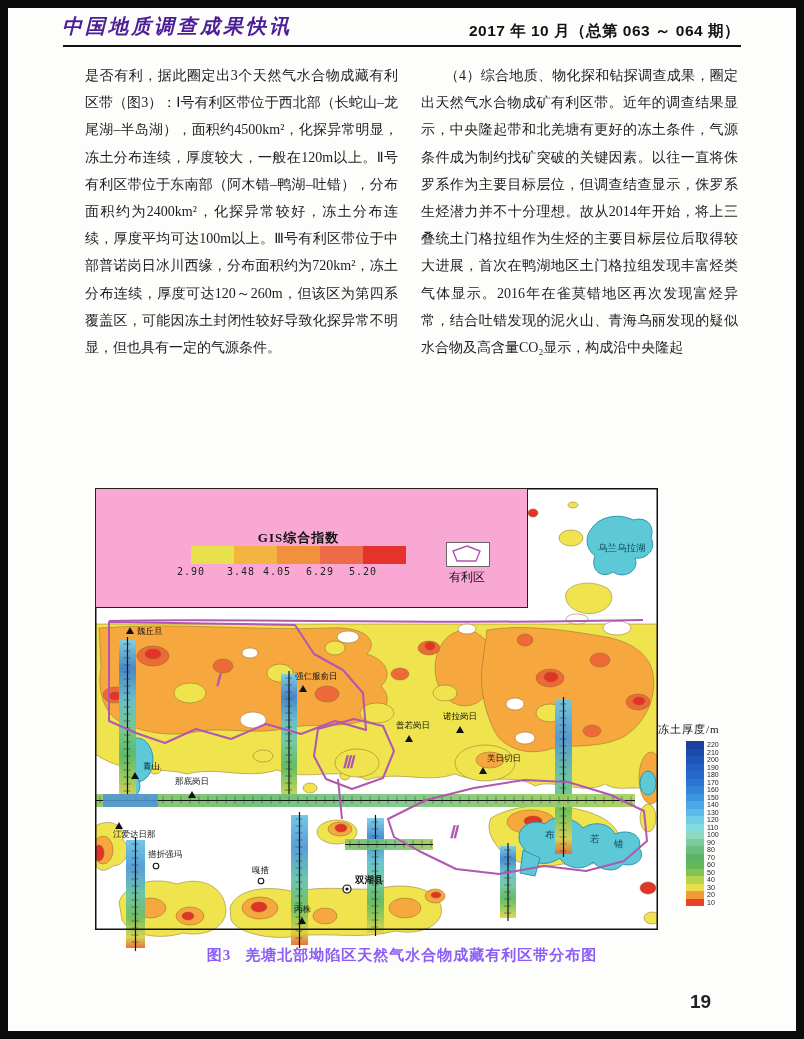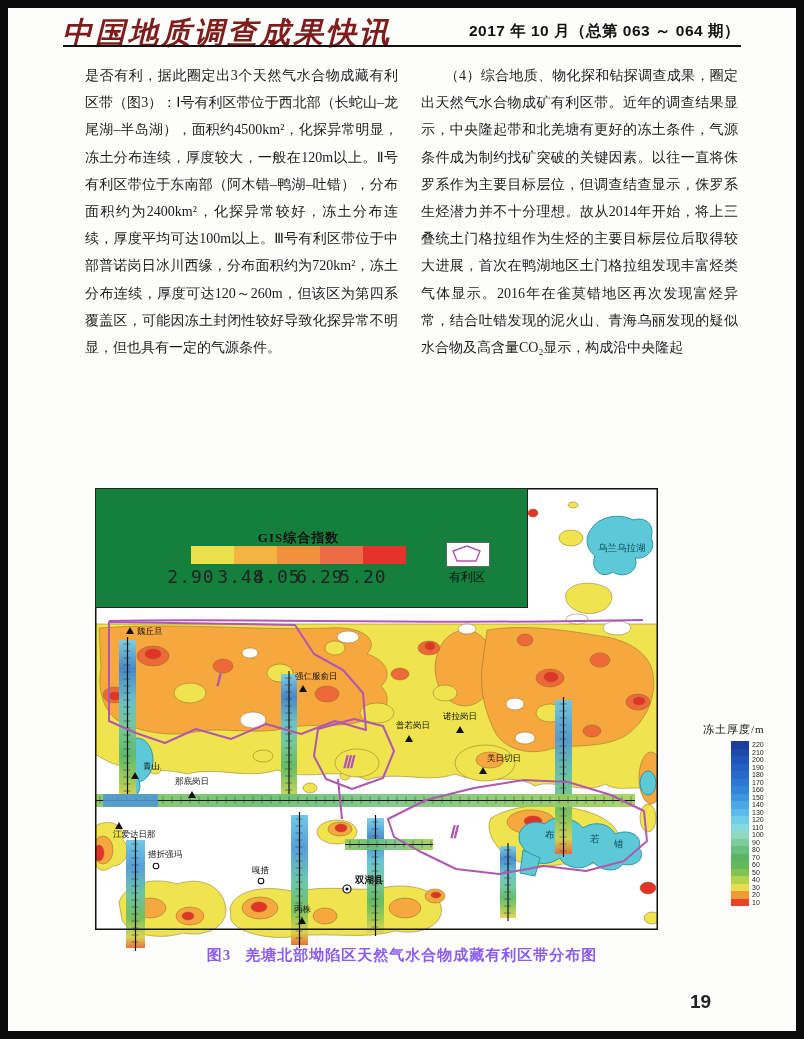--- a/index.html
+++ b/index.html
@@ -9,51 +9,51 @@
     background:#fdfdfc;
     font-family:"Liberation Serif", serif;
     color:#1a1a1a;
     overflow:hidden;
   }
   .page-border{position:absolute;inset:0;border:8px solid #0b0b0b;pointer-events:none;z-index:50;}
   
   .masthead{
     position:absolute;left:62px;top:13px;
     font-family:"DejaVu Serif", serif;
-    font-size:30px;font-weight:bold;font-style:italic;
-    letter-spacing:3px;color:#7f1d1d;
+    font-size:20px;font-weight:bold;font-style:italic;
+    letter-spacing:3px;color:#4c1d95;
   }
   .issue{
     position:absolute;right:64px;top:21px;
     font-family:"Liberation Sans", sans-serif;
     font-size:15.5px;font-weight:600;color:#111;
     letter-spacing:.5px;
   }
   .header-rule{position:absolute;left:63px;top:45px;width:678px;height:2px;background:#111;}
   
   .col{position:absolute;top:62px;font-size:14px;line-height:27.2px;text-align:justify;color:#1c1c1c;}
   .col-left{left:85px;width:313px;}
   .col-right{left:421px;width:317px;}
   .col-right p{margin:0;text-indent:1.7em;}
   .col-left p{margin:0;}
   
   .map-svg{position:absolute;left:95px;top:488px;z-index:1;}
   .gis-legend{
     position:absolute;left:95px;top:488px;width:433px;height:120px;
-    background:#15803d;border:1px solid #222;box-sizing:border-box;z-index:2;
+    background:#f9a8d4;border:1px solid #222;box-sizing:border-box;z-index:2;
   }
   .gis-title{position:absolute;left:95px;top:40px;width:215px;text-align:center;
     font-size:13px;font-weight:bold;letter-spacing:1px;color:#111;}
   .gis-bar{position:absolute;left:95px;top:57px;width:215px;height:18px;display:flex;}
   .gis-bar div{flex:1;height:100%;}
   .gis-tick{position:absolute;top:77px;transform:translateX(-50%);
-    font-family:"DejaVu Sans Mono", monospace;font-size:18px;color:#222;letter-spacing:1px;}
+    font-family:"DejaVu Sans Mono", monospace;font-size:10px;color:#222;letter-spacing:1px;}
   .fav-box{position:absolute;left:350px;top:53px;width:42px;height:23px;border:1px solid #666;background:#fff;}
   .fav-label{position:absolute;left:341px;top:80px;width:60px;text-align:center;font-size:12px;color:#111;}
-  .thickness-panel{position:absolute;left:658px;top:722px;width:95px;z-index:2;padding-left:45px;}
+  .thickness-panel{position:absolute;left:658px;top:722px;width:95px;z-index:2;}
   .thk-title{font-size:11px;color:#111;margin:0 0 4px 0;letter-spacing:1px;}
   .thk-rows{margin-left:28px;}
   .thk-row{display:flex;align-items:center;height:7.5px;}
   .thk-cell{width:18px;height:7.5px;flex:0 0 18px;}
   .thk-lab{font-family:"Liberation Sans", sans-serif;font-size:7px;color:#222;padding-left:3px;line-height:7.5px;}
   .fig-caption{position:absolute;left:0;top:946px;width:804px;text-align:center;
     font-size:15px;font-weight:bold;color:#8b5cf6;letter-spacing:1px;}
   .fig-caption .cap-title{margin-left:14px;}
   .page-number{position:absolute;left:690px;top:991px;font-family:"Liberation Sans", sans-serif;
     font-size:19px;font-weight:600;color:#222;}

